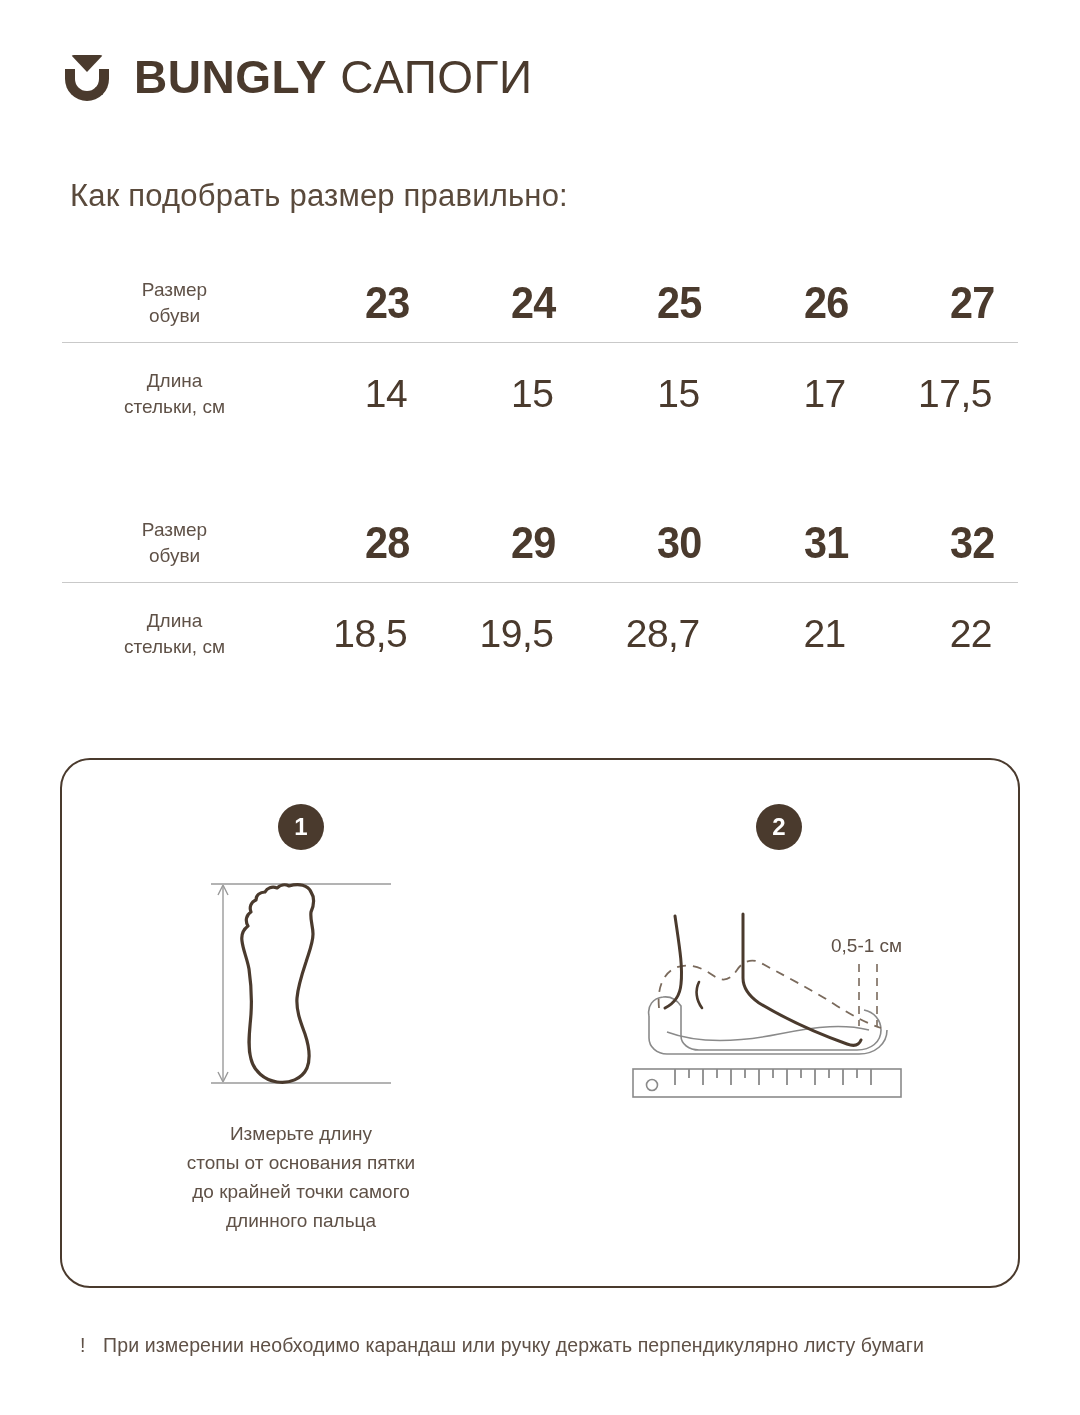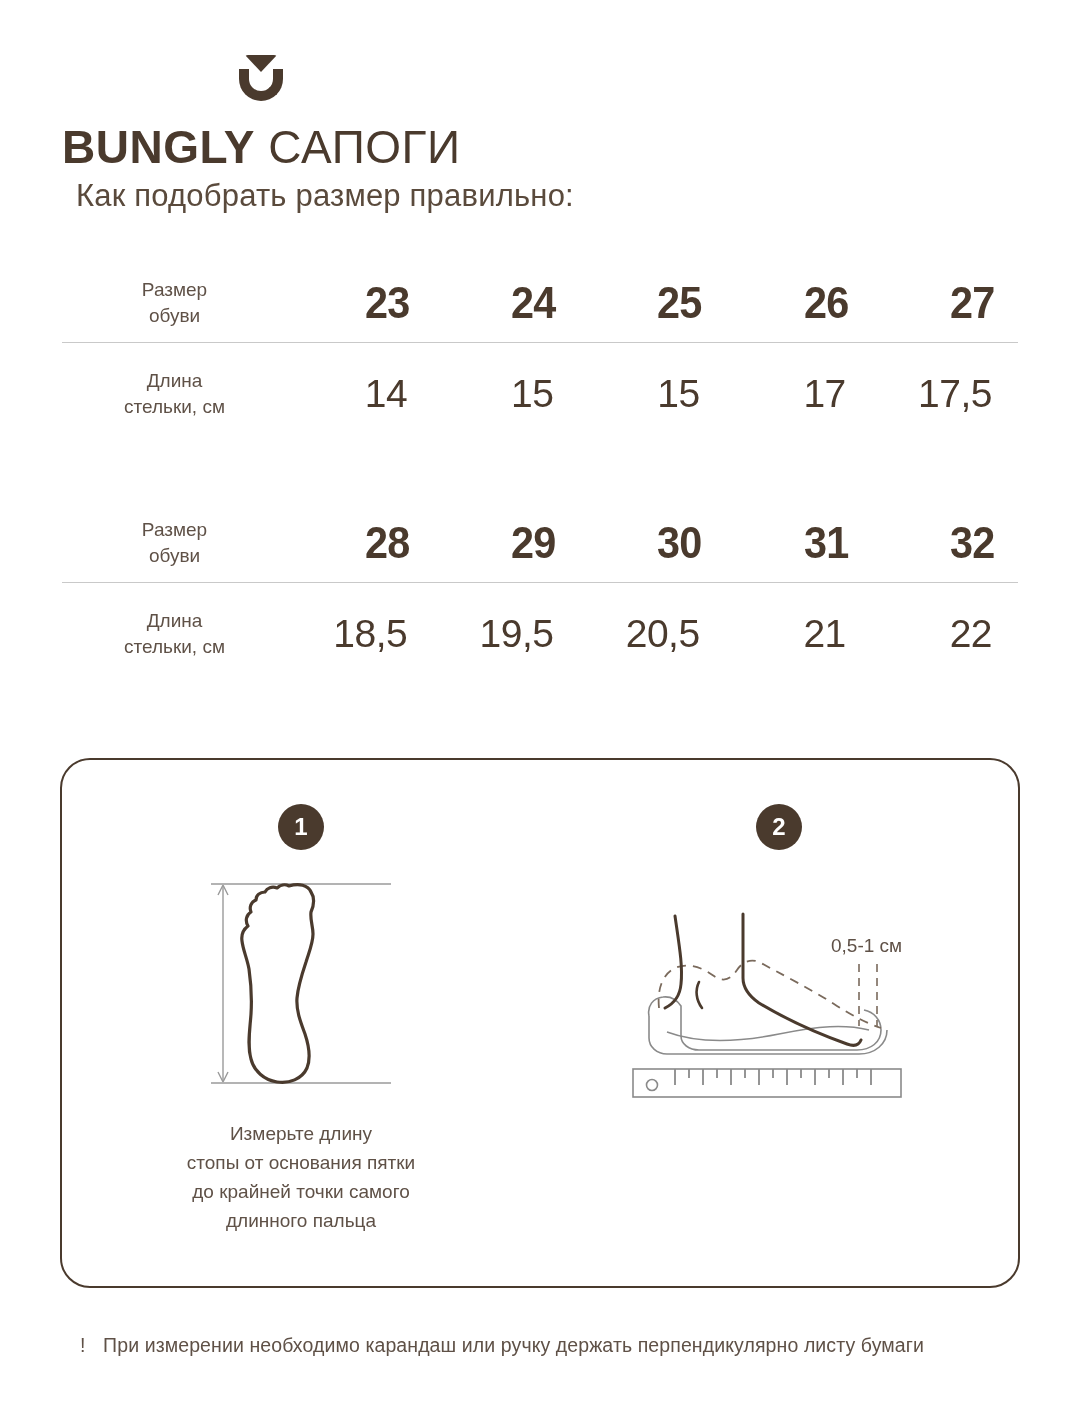--- a/index.html
+++ b/index.html
@@ -15,21 +15,20 @@
   }
 
   
   .header {
     position: absolute;
     left: 62px;
     top: 52px;
     display: flex;
     align-items: center;
     gap: 22px;
-    flex-direction: column;
   }
   .logo-mark {
     width: 50px;
     height: 50px;
     position: relative;
   }
   .logo-mark .tri {
     position: absolute;
     left: 9px;
     top: 3px;
@@ -55,21 +54,21 @@
     letter-spacing: 0.5px;
     white-space: nowrap;
     line-height: 1;
   }
   .logo-text .bold { font-weight: 700; color: #4a3a2d; }
   .logo-text .light { font-weight: 400; color: #4a3a2d; }
 
   
   .subtitle {
     position: absolute;
-    left: 76px;
+    left: 70px;
     top: 178px;
     font-size: 31px;
     font-weight: 500;
     color: #5a4a3c;
     letter-spacing: 0.2px;
   }
 
   
   .table-block { position: absolute; left: 62px; width: 956px; }
   #table-block-1 { top: 268px; }
@@ -244,21 +243,21 @@
     </div>
   </div>
   <div class="t-divider"></div>
   <div class="gap-rows"></div>
   <div class="t-row len-row">
     <div class="t-label" style="white-space: pre-line;">Длина
 стельки, см</div>
     <div class="t-cells">
       <div class="t-cell len-val">18,5</div>
       <div class="t-cell len-val">19,5</div>
-      <div class="t-cell len-val">20,5</div>
+      <div class="t-cell len-val">28,7</div>
       <div class="t-cell len-val">21</div>
       <div class="t-cell len-val">22</div>
     </div>
   </div>
 </div>
 
 <div class="card">
   <div class="steps">
 
     <div class="step">

